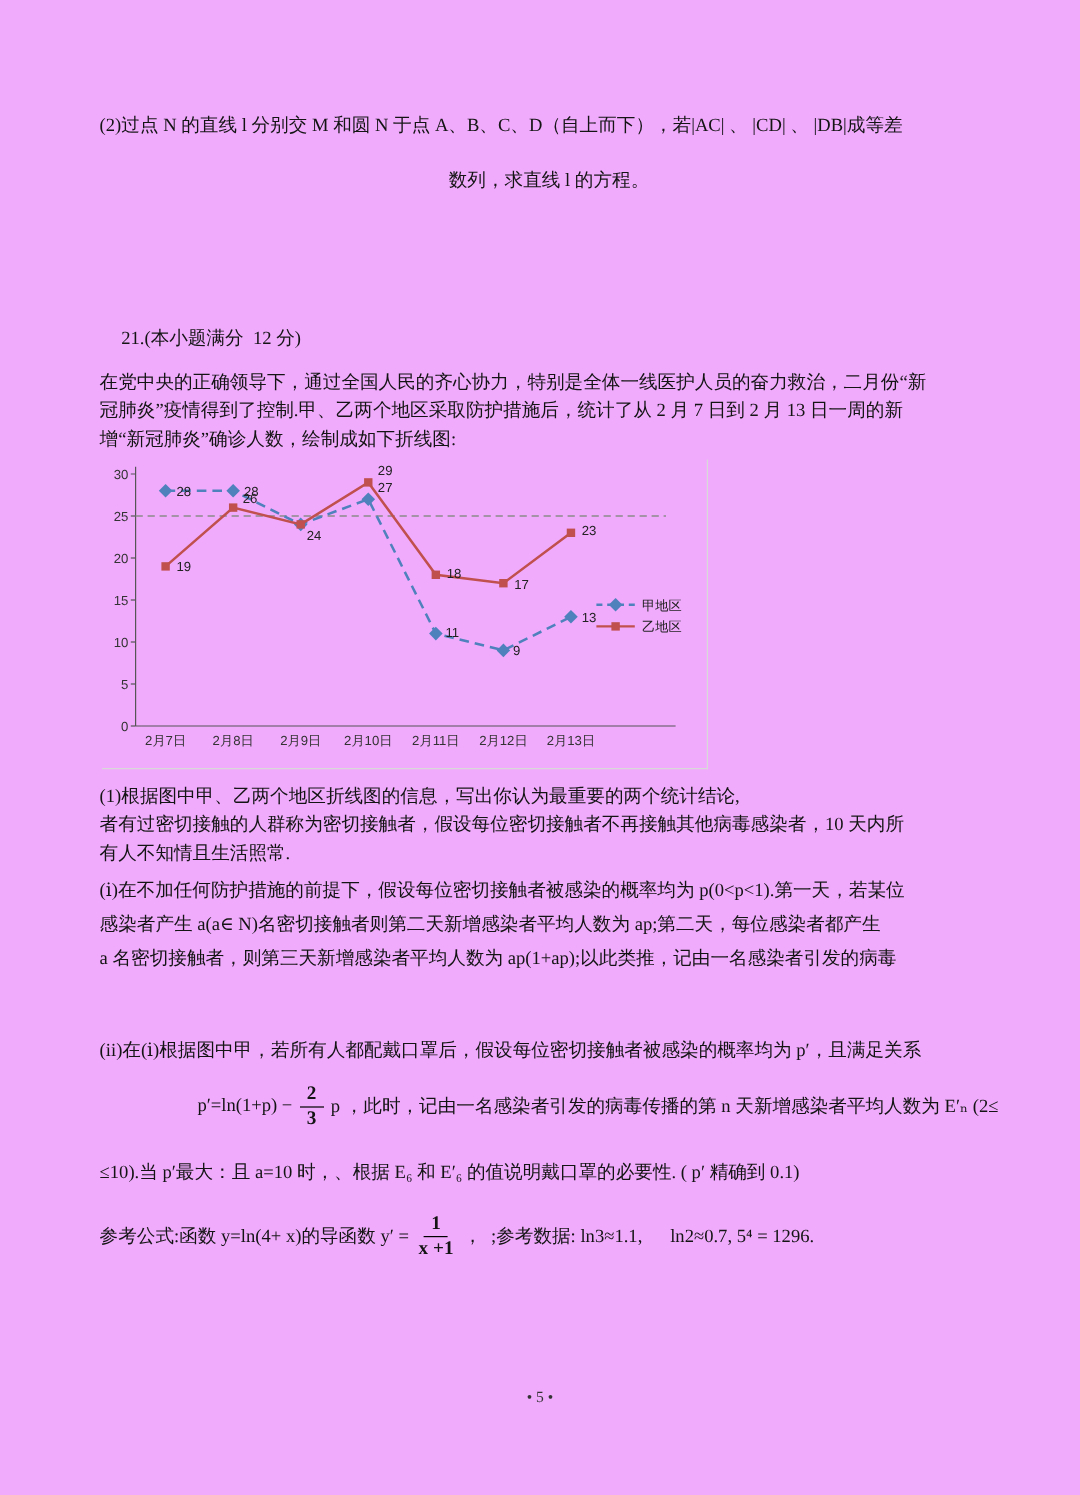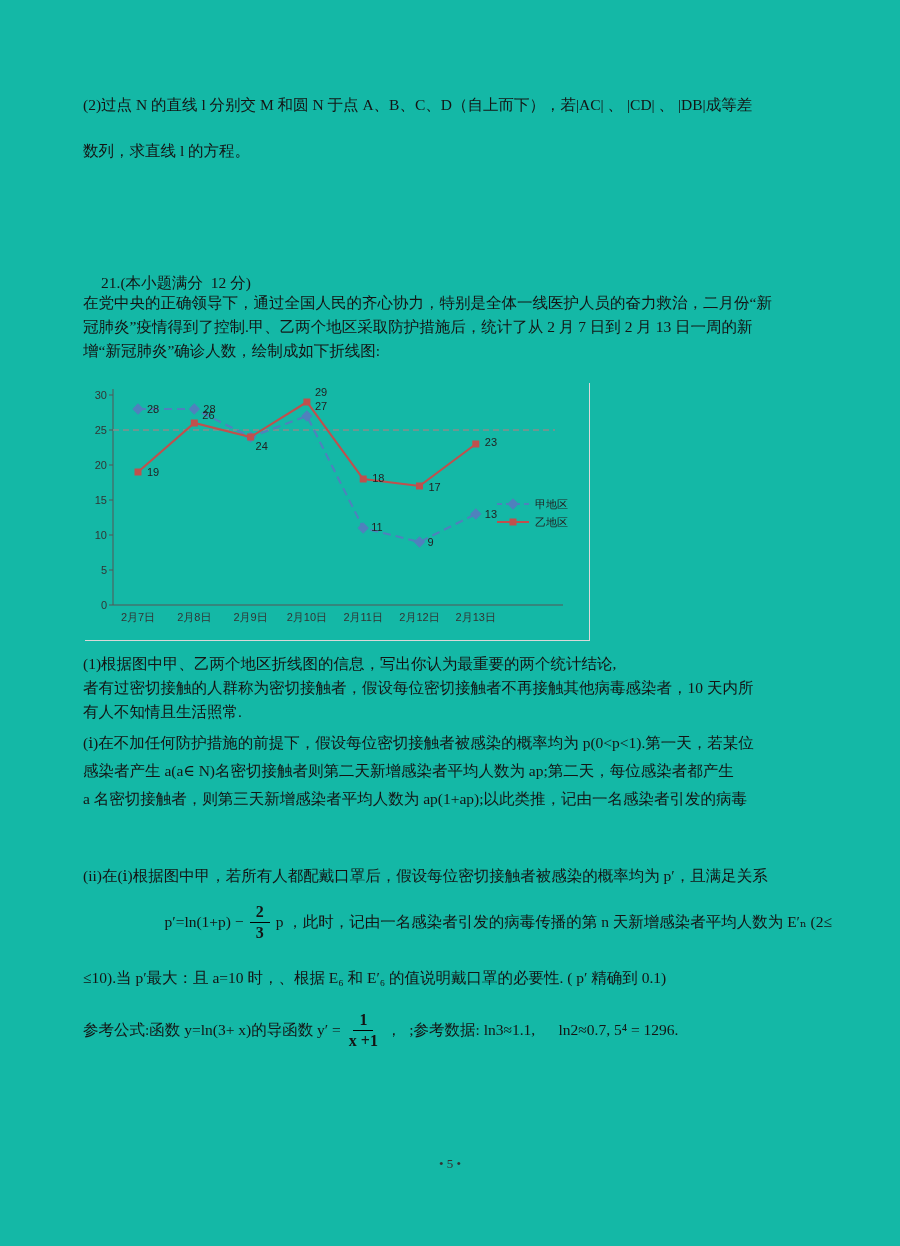--- a/index.html
+++ b/index.html
@@ -1,18 +1,18 @@
 <!DOCTYPE html>
 <html><head>
 <meta charset="utf-8">
 <style>
   * { margin:0; padding:0; box-sizing:border-box; }
   html,body { background:#ffffff; }
   .page {
-    position:relative; width:900px; height:1246px; background:#14b8a6;
+    position:relative; width:900px; height:1246px; background:#f0abfc;
     font-family:"Liberation Serif","DejaVu Serif",serif;
     color:#141414; font-size:15.5px; overflow:hidden;
   }
   .abs { position:absolute; left:83px; right:68px; }
   .line { white-space:pre-wrap; line-height:24px; }
   .para .line { line-height:24px; }
   .para-wide .line { line-height:28px; }
   .math-line { display:flex; align-items:center; }
   .math-line .seg { white-space:pre-wrap; }
   .frac {
@@ -27,25 +27,25 @@
   }
   #chart-svg text { font-family:"Liberation Sans","DejaVu Sans",sans-serif; }
   .footer { position:absolute; left:0; right:0; text-align:center; font-size:13px; color:#333; }
 </style>
 </head>
 <body>
 
 <div class="page">
 
   <div class="abs line" style="top:93px;">(2)过点 N 的直线 l 分别交 M 和圆 N 于点 A、B、C、D（自上而下），若|AC| 、 |CD| 、 |DB|成等差</div>
-  <div class="abs line" style="top:139px;">数列，求直线 l 的方程。</div>
+  <div class="abs line" style="top:139px;text-align:center;">数列，求直线 l 的方程。</div>
 
   <div class="abs line" style="top:271px;margin-left:18px;">21.(本小题满分  12 分)</div>
 
-  <div class="abs para" style="top:291px;">
+  <div class="abs para" style="top:307px;">
     <div class="line">在党中央的正确领导下，通过全国人民的齐心协力，特别是全体一线医护人员的奋力救治，二月份“新</div>
     <div class="line">冠肺炎”疫情得到了控制.甲、乙两个地区采取防护措施后，统计了从 2 月 7 日到 2 月 13 日一周的新</div>
     <div class="line">增“新冠肺炎”确诊人数，绘制成如下折线图:</div>
   </div>
 
   <div class="chart-wrap">
     <svg id="chart-svg" width="505" height="258">
         <g stroke="#555" stroke-width="1">
           <line x1="28" y1="6" x2="28" y2="222"></line>
           <line x1="28" y1="222" x2="478" y2="222"></line>
@@ -140,21 +140,21 @@
     <span class="frac">
       <span class="num">2</span>
       <span class="den">3</span>
     </span>
     <span class="seg">p ，此时，记由一名感染者引发的病毒传播的第 n 天新增感染者平均人数为 E′ₙ (2≤</span>
   </div>
 
   <div class="abs line" style="top:966px;">≤10).当 p′最大：且 a=10 时，、根据 E₆ 和 E′₆ 的值说明戴口罩的必要性. ( p′ 精确到 0.1)</div>
 
   <div class="abs math-line" style="top:1003px; height:54px;">
-    <span class="seg">参考公式:函数 y=ln(3+ x)的导函数 y′ =</span>
+    <span class="seg">参考公式:函数 y=ln(4+ x)的导函数 y′ =</span>
     <span class="frac">
       <span class="num">1</span>
       <span class="den">x +1</span>
     </span>
     <span class="seg">，  ;参考数据: ln3≈1.1,      ln2≈0.7, 5⁴ = 1296.</span>
   </div>
 
   <div class="footer" style="top:1156px;">• 5 •</div>
 
 </div>

